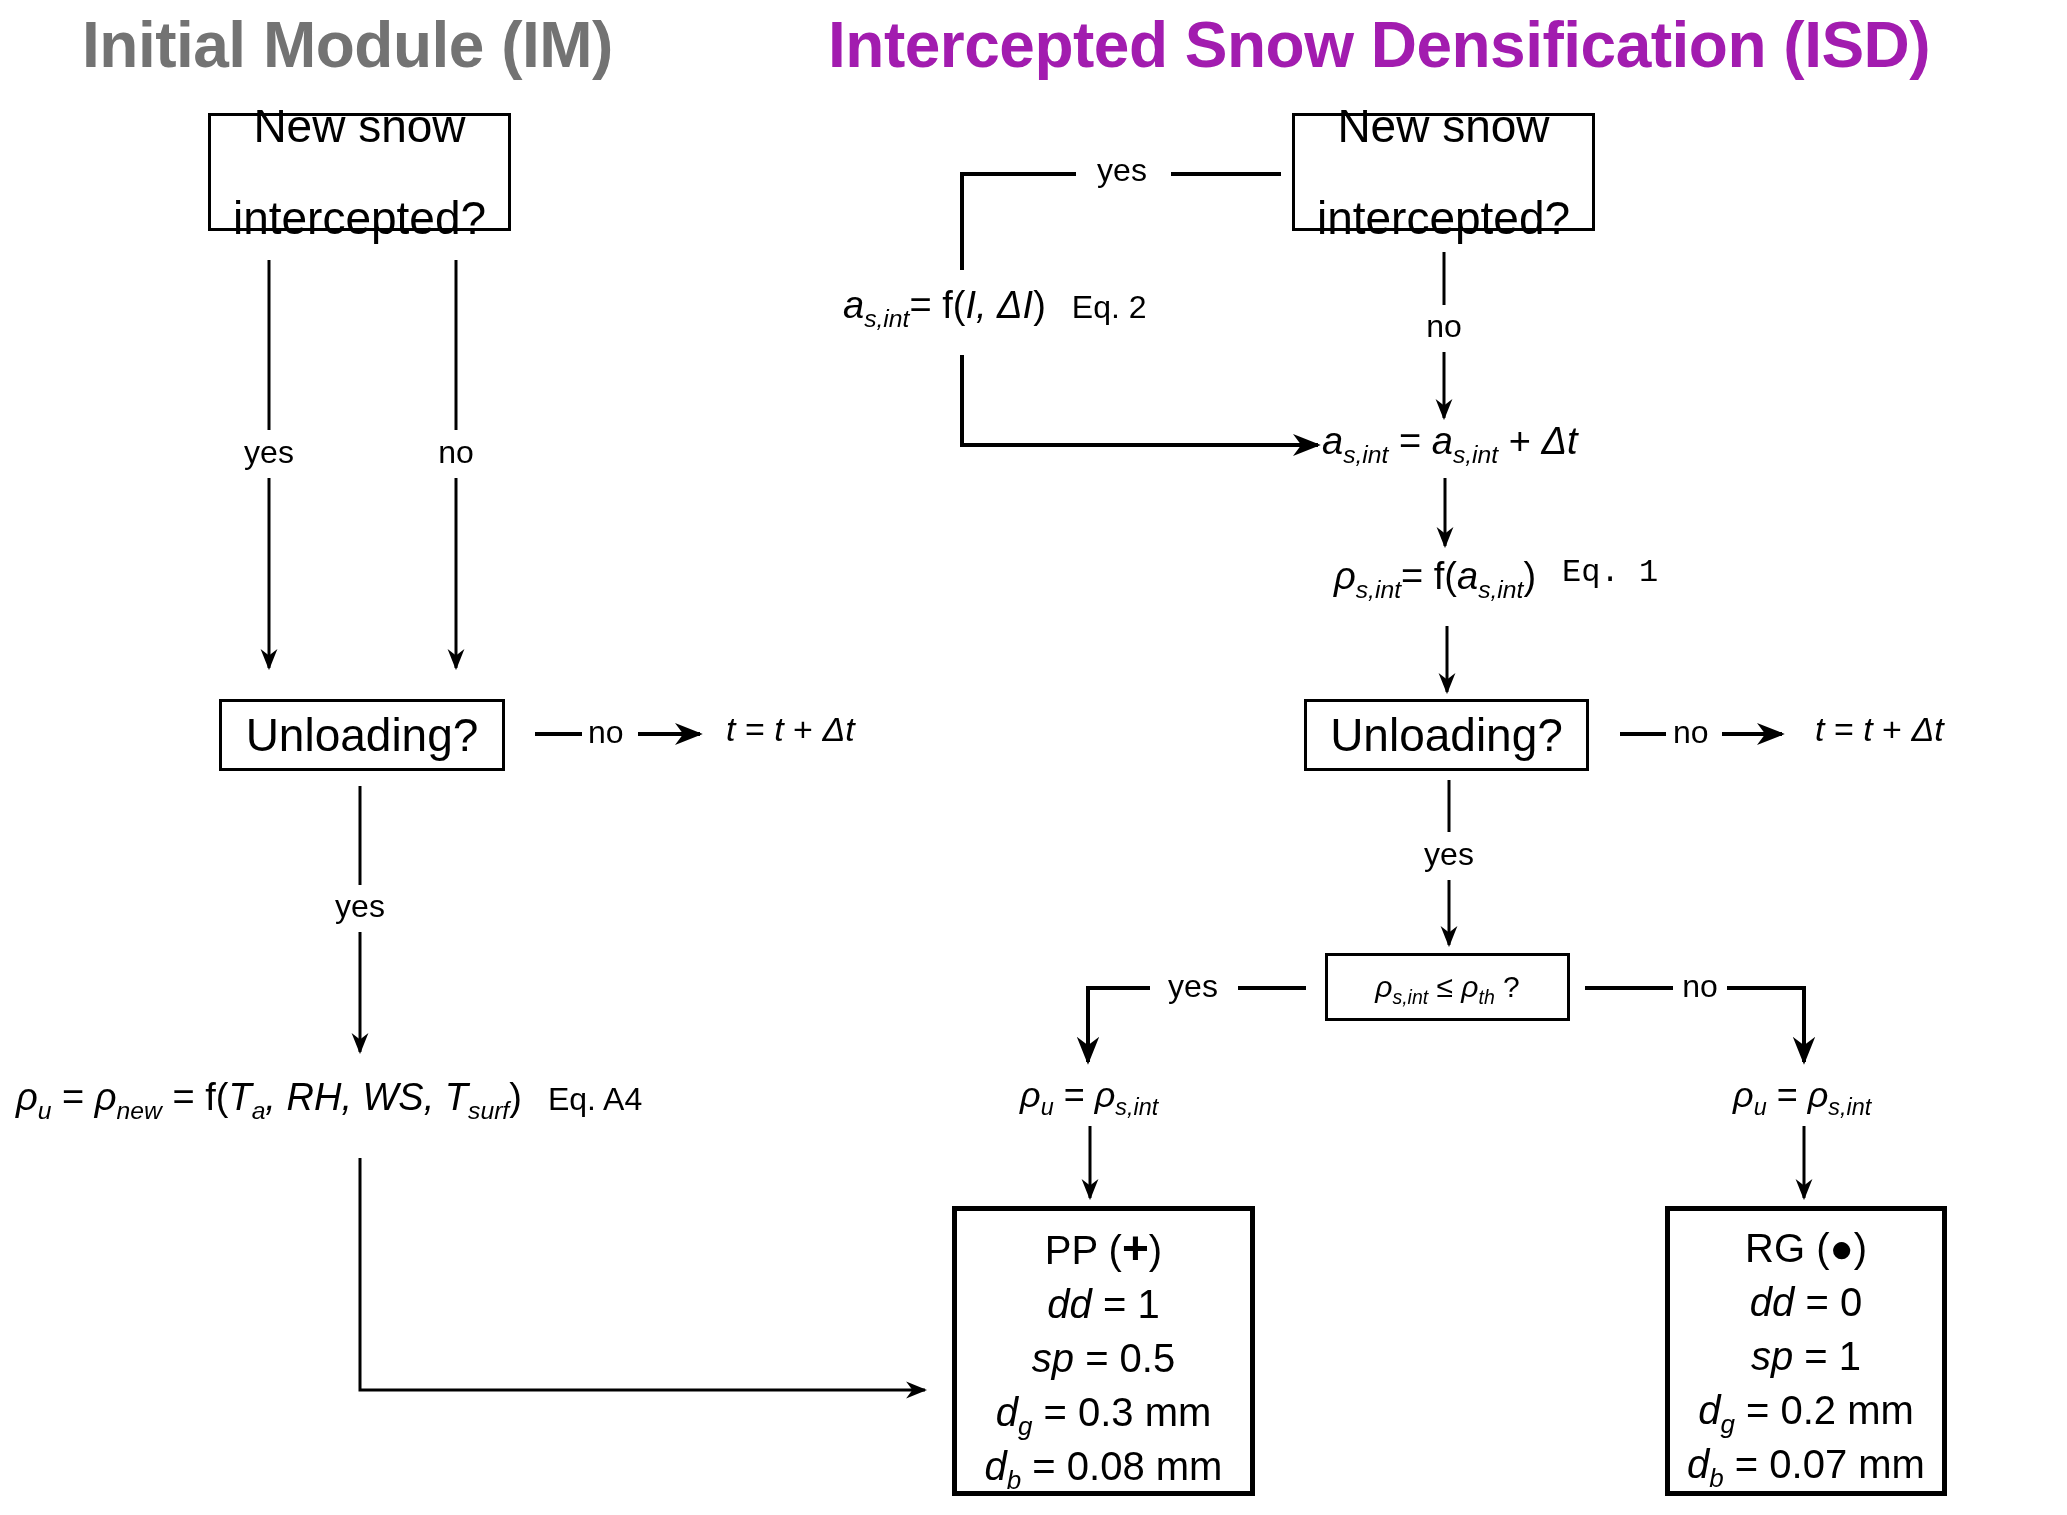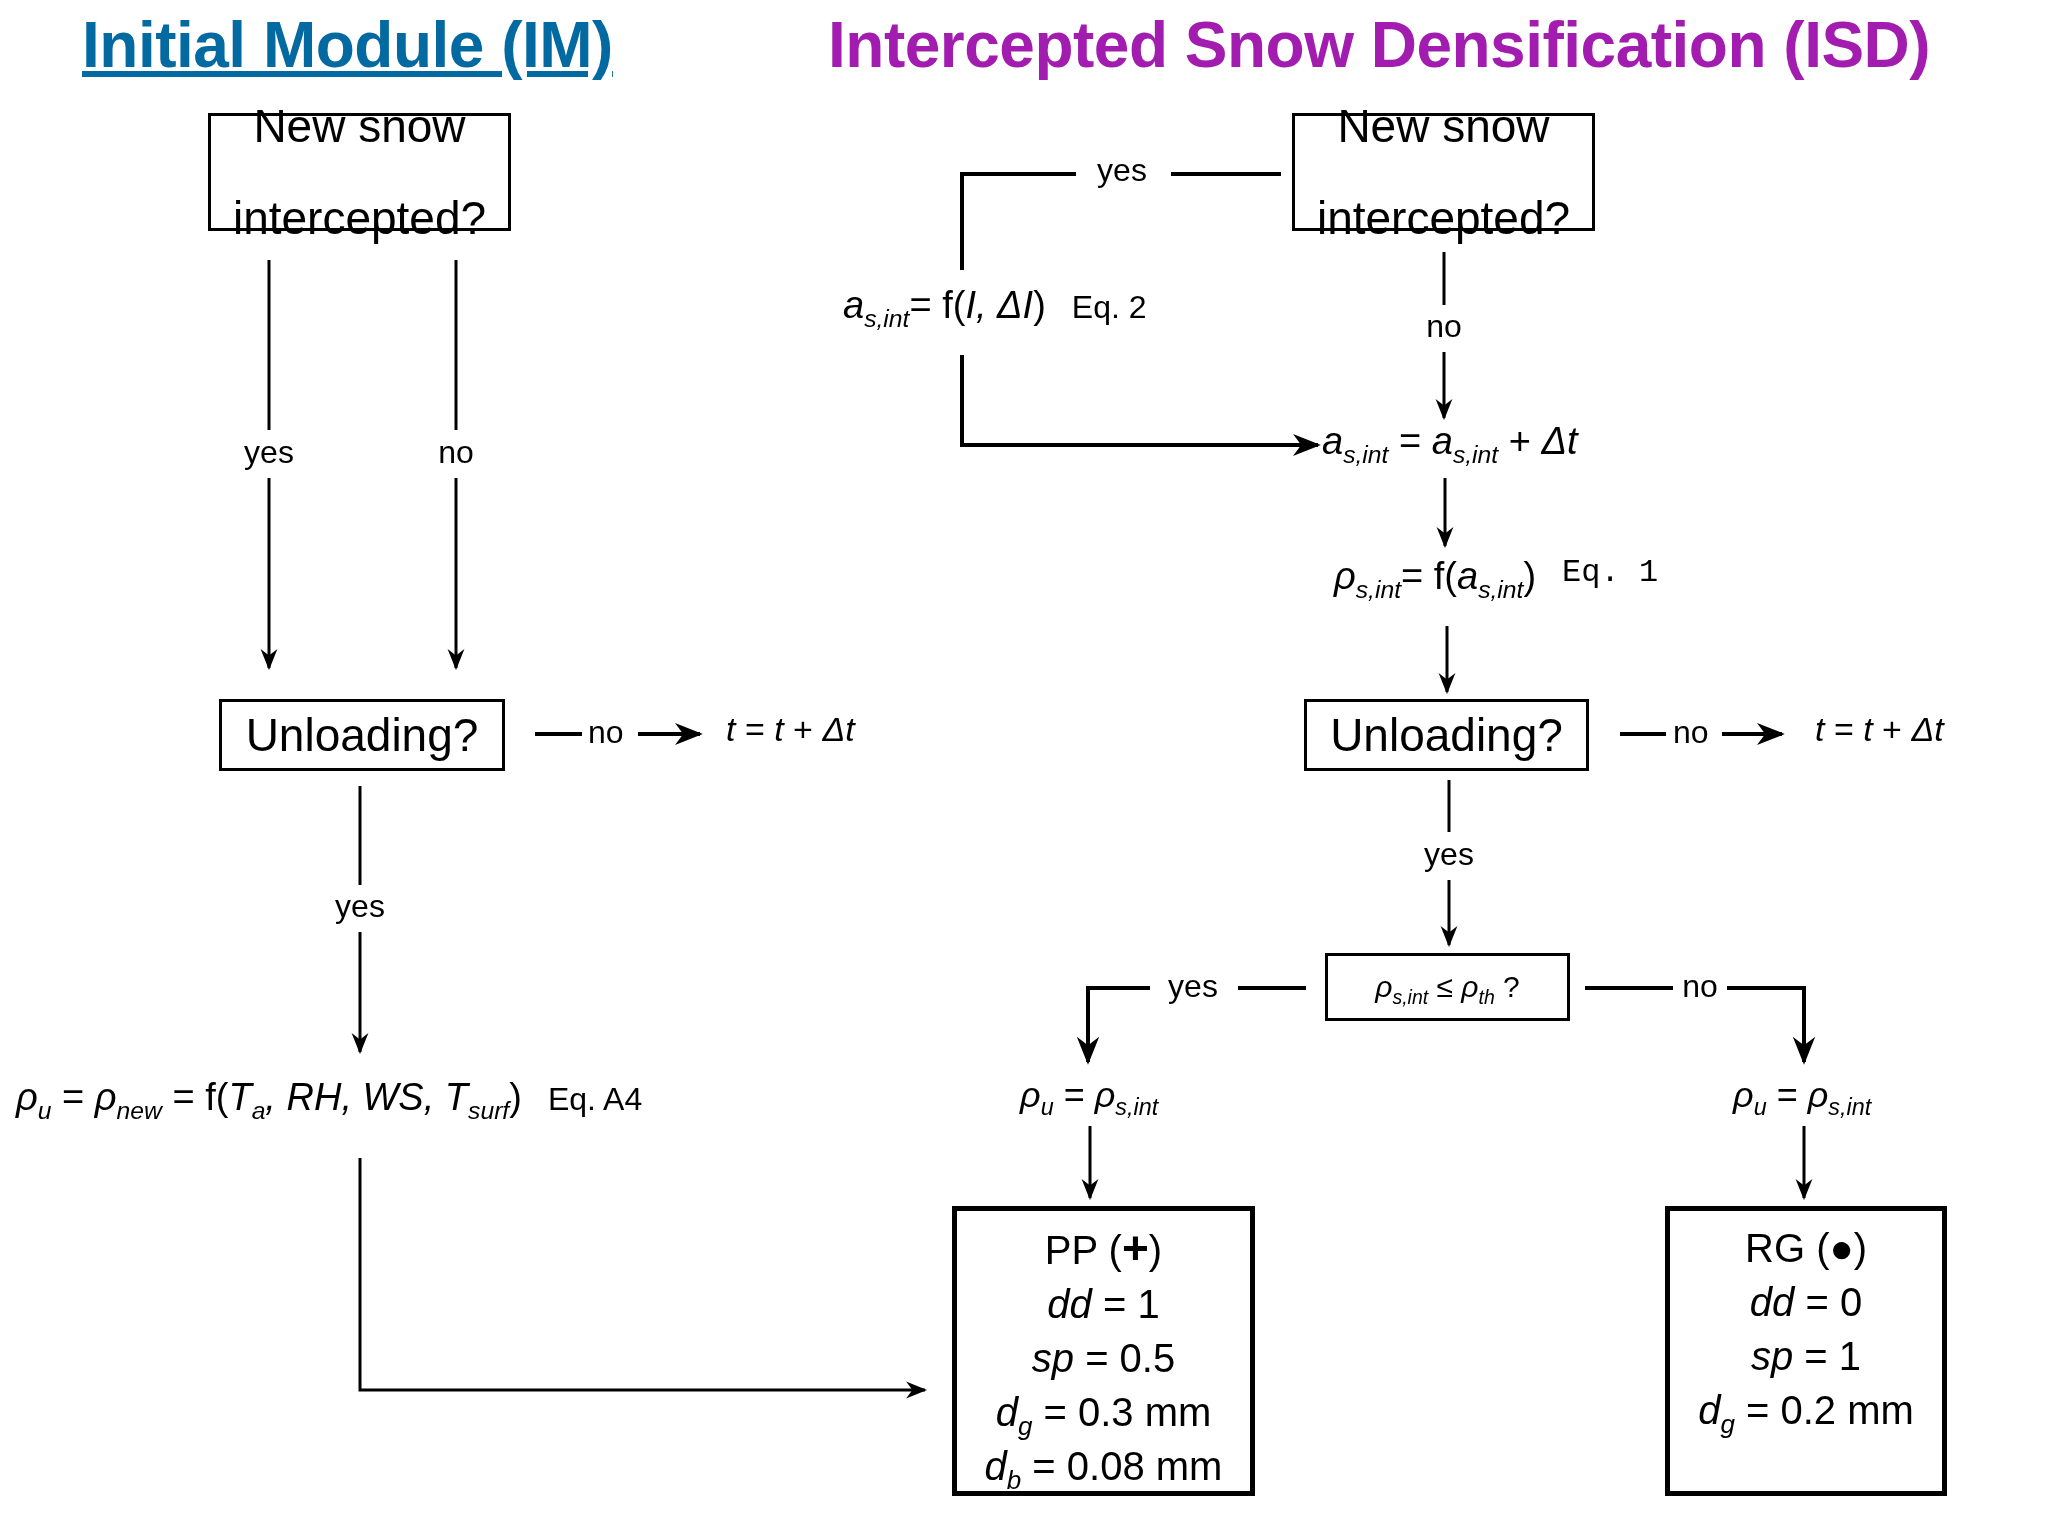--- a/index.html
+++ b/index.html
@@ -66,21 +66,21 @@
     <polyline points="1150,988 1088,988 1088,1062" stroke-width="4" marker-end="url(#ah)"></polyline>
 
     <line x1="1585" y1="988" x2="1673" y2="988" stroke-width="4"></line>
     <polyline points="1727,988 1804,988 1804,1062" stroke-width="4" marker-end="url(#ah)"></polyline>
 
     <line x1="1090" y1="1126" x2="1090" y2="1198" marker-end="url(#ah)"></line>
     <line x1="1804" y1="1126" x2="1804" y2="1198" marker-end="url(#ah)"></line>
   </g>
 </svg>
 
-<div class="abs title title-im" style="color: #0369a1; text-decoration: underline;">Initial Module (IM)</div>
+<div class="abs title title-im" style="color: #737373;">Initial Module (IM)</div>
 <div class="abs title title-isd" style="color: #a21caf;">Intercepted Snow Densification (ISD)</div>
 
 <div class="box box-q" style="left:208px; top:113px; width:303px; height:118px;">
   <div>New snow</div>
   <div>intercepted?</div>
 </div>
 <div class="abs lbl center-x" style="left:269px; top:434px;">yes</div>
 <div class="abs lbl center-x" style="left:456px; top:434px;">no</div>
 
 <div class="box box-q" style="left:219px; top:699px; width:286px; height:72px;">
@@ -149,13 +149,14 @@
   <div><i>d</i><sub><i>b</i></sub><span> = 0.08 mm</span></div>
 </div>
 
 <div class="box box-thick" style="left:1665px; top:1206px; width:282px; height:290px;">
   <div>
     <span>RG (</span><span>●</span><span>)</span>
   </div>
   <div><i>dd</i><span> = 0</span></div>
   <div><i>sp</i><span> = 1</span></div>
   <div><i>d</i><sub><i>g</i></sub><span> = 0.2 mm</span></div>
+  <div><i>d</i><sub><i>b</i></sub><span> = 0.07 mm</span></div>
 </div>
 
 </body></html>

